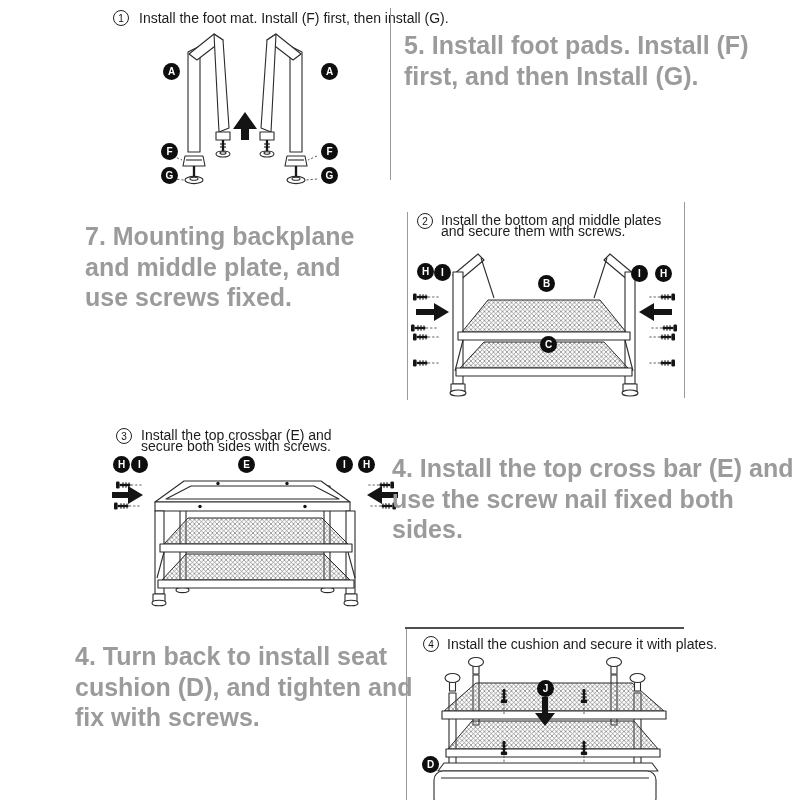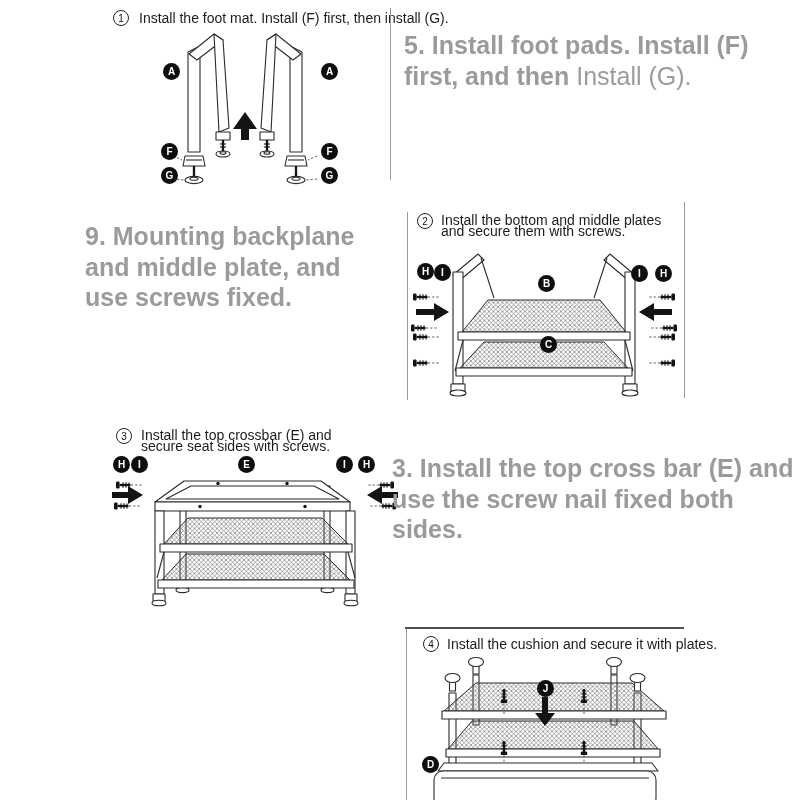--- a/index.html
+++ b/index.html
@@ -1,21 +1,21 @@
 <!DOCTYPE html>
 <html><head>
 <meta charset="utf-8">
 <style>
   *{margin:0;padding:0;box-sizing:border-box}
   html,body{background:#ffffff}
   #root{position:relative;width:800px;height:800px;background:#ffffff;overflow:hidden;
         font-family:"Liberation Sans",sans-serif}
   .abs{position:absolute}
   .bigtext{font-weight:700;color:#9b9b9b;font-size:25px;line-height:1.22;letter-spacing:0}
-  .bigtext .lt{font-weight:400}
+  .bigtext .lt{font-weight:700}
   .cap{font-size:14px;color:#1c1c1c;line-height:11px}
   .capnum{width:16px;height:16px;border:1.3px solid #222;border-radius:50%;
           display:flex;align-items:center;justify-content:center;
           font-size:10px;color:#111;background:#fff}
   .plabel{width:17px;height:17px;border-radius:50%;background:#0e0e0e;color:#fff;
           font-size:10px;font-weight:700;display:flex;align-items:center;justify-content:center;z-index:5}
   .vline{width:1px;background:#9a9a9a}
   .hline{background:#4f4f4f}
   svg{position:absolute;overflow:visible}
   .ln{stroke:#2b2b2b;fill:#ffffff;stroke-width:1.1;stroke-linejoin:round}
@@ -79,21 +79,21 @@
   <span class="abs plabel" style="left:321px;top:143px">F</span>
   <span class="abs plabel" style="left:161px;top:167px">G</span>
   <span class="abs plabel" style="left:321px;top:167px">G</span>
 
   <div class="abs vline" style="left:390px;top:8px;height:172px"></div>
 
   <div class="abs bigtext" style="left:404px;top:30px;width:372px">
     <span>5. Install foot pads. Install (F) first, and then </span><span class="lt">Install (G).</span>
   </div>
 
-  <div class="abs bigtext" style="left:85px;top:221px;width:294px">9. Mounting backplane and middle plate, and use screws fixed.</div>
+  <div class="abs bigtext" style="left:85px;top:221px;width:294px">7. Mounting backplane and middle plate, and use screws fixed.</div>
 
   <div class="abs vline" style="left:407px;top:212px;height:188px"></div>
   <div class="abs vline" style="left:684px;top:202px;height:196px"></div>
 
   <div class="abs capnum" style="left:417px;top:213px">2</div>
   <div class="abs cap" style="left:441px;top:215px;width:226px">Install the bottom and middle plates and secure them with screws.</div>
 
   <svg class="abs" style="left:408px;top:244px" width="272" height="156" viewBox="0 0 272 156">
     <defs>
       <pattern id="meshA" width="4.5" height="4.5" patternUnits="userSpaceOnUse">
@@ -139,21 +139,21 @@
   </svg>
 
   <span class="abs plabel" style="left:417px;top:263px">H</span>
   <span class="abs plabel" style="left:434px;top:264px">I</span>
   <span class="abs plabel" style="left:538px;top:275px">B</span>
   <span class="abs plabel" style="left:540px;top:336px">C</span>
   <span class="abs plabel" style="left:631px;top:265px">I</span>
   <span class="abs plabel" style="left:655px;top:265px">H</span>
 
   <div class="abs capnum" style="left:116px;top:428px">3</div>
-  <div class="abs cap" style="left:141px;top:430px;width:226px">Install the top crossbar (E) and secure seat sides with screws.</div>
+  <div class="abs cap" style="left:141px;top:430px;width:226px">Install the top crossbar (E) and secure both sides with screws.</div>
 
   <svg class="abs" style="left:100px;top:470px" width="310" height="142" viewBox="0 0 310 142">
     <defs>
       <pattern id="meshB" width="4.5" height="4.5" patternUnits="userSpaceOnUse">
         <path d="M0,4.5 L4.5,0 M0,0 L4.5,4.5" stroke="#7a7a7a" stroke-width="0.7" fill="none"></path>
       </pattern>
       <g id="scrB">
         <rect class="blk" x="0" y="-3.4" width="3.6" height="6.8" rx="1.2"></rect>
         <line class="thick" x1="3.6" y1="0" x2="14.5" y2="0"></line>
         <line class="tick" x1="7" y1="-2.7" x2="7" y2="2.7"></line>
@@ -194,22 +194,23 @@
     <use href="#scrB" transform="translate(296,36) scale(-1,1)"></use>
     <polygon class="blk" points="298,22 282,22 282,16 267,25 282,34 282,28 298,28"></polygon>
   </svg>
 
   <span class="abs plabel" style="left:113px;top:456px">H</span>
   <span class="abs plabel" style="left:131px;top:456px">I</span>
   <span class="abs plabel" style="left:238px;top:456px">E</span>
   <span class="abs plabel" style="left:336px;top:456px">I</span>
   <span class="abs plabel" style="left:358px;top:456px">H</span>
 
-  <div class="abs bigtext" style="left:392px;top:453px;width:408px">3. Install the top cross bar (E) and use the screw nail fixed both sides.</div>
-
+  <div class="abs bigtext" style="left:392px;top:453px;width:408px">4. Install the top cross bar (E) and use the screw nail fixed both sides.</div>
+
+  <div class="abs bigtext" style="left:75px;top:641px;width:340px">4. Turn back to install seat cushion (D), and tighten and fix with screws.</div>
 
   <div class="abs hline" style="left:405px;top:627px;width:279px;height:2px"></div>
   <div class="abs vline" style="left:406px;top:629px;height:171px"></div>
 
   <div class="abs capnum" style="left:423px;top:636px">4</div>
   <div class="abs cap" style="left:447px;top:639px;white-space:nowrap">Install the cushion and secure it with plates.</div>
 
   <svg class="abs" style="left:408px;top:655px" width="280" height="145" viewBox="0 0 280 145">
     <defs>
       <pattern id="meshC" width="4.5" height="4.5" patternUnits="userSpaceOnUse">

